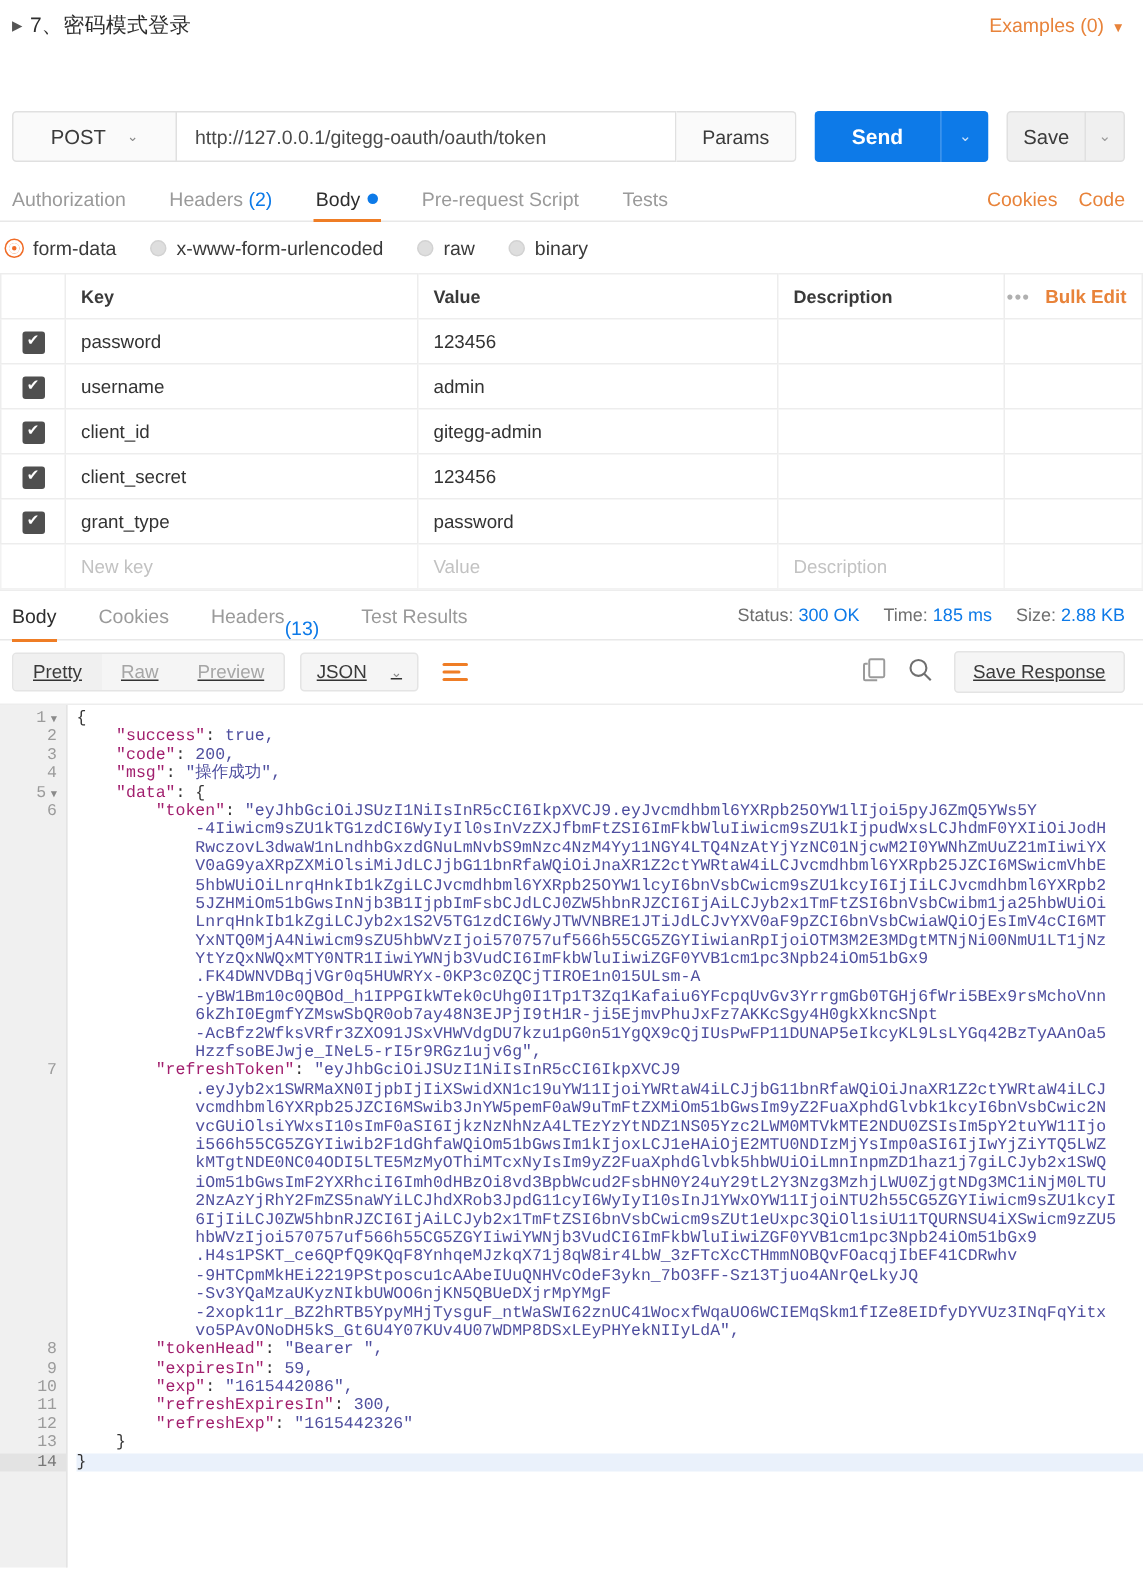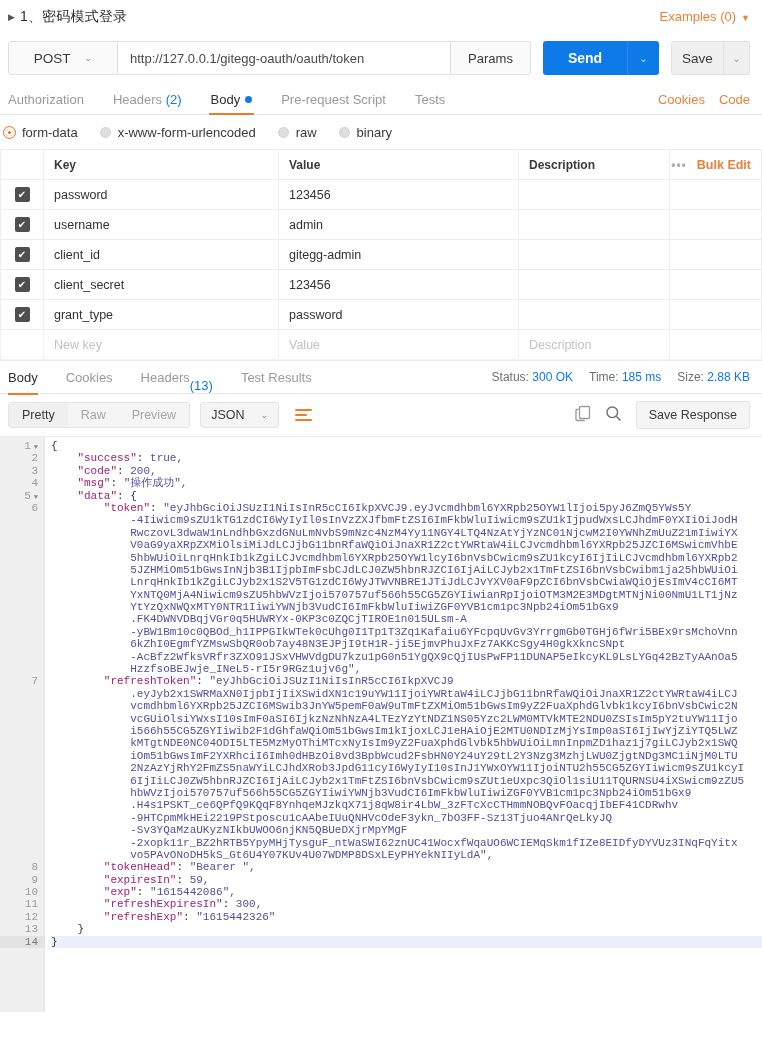--- a/index.html
+++ b/index.html
@@ -18,21 +18,21 @@
     height:33px; display:flex; align-items:center;
     padding:0 12px 0 8px; background:#fff;
   }
   .tri { color:#555; font-size:9px; margin-right:5px; }
   .req-title { font-size:14px; color:#2e2e2e; letter-spacing:.2px; }
   .spacer { flex:1 1 auto; }
   .examples { color:#e8833a; font-size:13px; cursor:pointer; white-space:nowrap;}
   .examples .cv { font-size:9px; margin-left:5px; }
 
   
-  .url-bar { display:flex; align-items:stretch; height:42px; padding:8px 12px 0 8px; }
+  .url-bar { display:flex; align-items:stretch; height:42px; padding:8px 12px 0 8px;margin-top:33px; }
   .method {
     width:110px; border:1px solid #e0e0e0; background:#fafafa;
     display:flex; align-items:center; justify-content:center; gap:14px;
     border-radius:3px 0 0 3px; font-size:13.5px; color:#3a3a3a;
   }
   .method .cv { font-size:9px; color:#888; }
   .url-input {
     flex:1 1 auto; border:1px solid #e0e0e0; border-left:none;
     background:#fff; display:flex; align-items:center; padding:0 12px;
     font-size:13px; color:#4a4a4a;
@@ -129,21 +129,21 @@
     height:34px; display:flex; align-items:center;
   }
   .rstab.active { color:#2e2e2e; }
   .rstab.active:after {
     content:""; position:absolute; left:0; right:0; bottom:-1px; height:2px; background:#ef7d25;
   }
   .meta { margin-left:auto; display:flex; gap:16px; font-size:12px; color:#6f6f6f; }
   .meta b { color:#0d7ae8; font-weight:normal; }
 
   
-  .resp-tools { display:flex; align-items:center; height:42px; padding:0 12px 0 8px; gap:10px; }
+  .resp-tools { display:flex; align-items:center; height:42px; padding:0 12px 0 8px; gap:10px;text-decoration:underline; }
   .seg { display:flex; border:1px solid #e4e4e4; border-radius:3px; overflow:hidden; background:#f5f5f5;}
   .seg div { padding:5px 13px; font-size:12.5px; color:#a6a6a6; }
   .seg div.on { color:#3a3a3a; background:#f0f0f0; }
   .fmt {
     display:flex; align-items:center; gap:16px; border:1px solid #e4e4e4;
     border-radius:3px; background:#f5f5f5; padding:5px 10px; font-size:12.5px; color:#3a3a3a;
   }
   .fmt .cv { font-size:9px; color:#888; }
   .wrapicon { display:flex; flex-direction:column; gap:3px; padding:4px 6px; }
   .wrapicon i { display:block; height:2px; background:#ef7d25; border-radius:1px; }
@@ -172,21 +172,21 @@
   .v { color:#4f4f9f;margin-top:20px; }
   .p { color:#333; }
   .hl { background:#eaf1fb; }
   .gutter .ln.hl { background:#e3e3e3; color:#777; }
 </style>
 </head>
 <body>
 
 <div class="title-row">
   <span class="tri">▶</span>
-  <span class="req-title">1、密码模式登录</span>
+  <span class="req-title">7、密码模式登录</span>
   <span class="spacer"></span>
   <span class="examples">
     <span>Examples (0)</span><span class="cv">▼</span>
   </span>
 </div>
 
 <div class="url-bar">
   <div class="method">
     <span>POST</span>
     <span class="cv">⌄</span>

